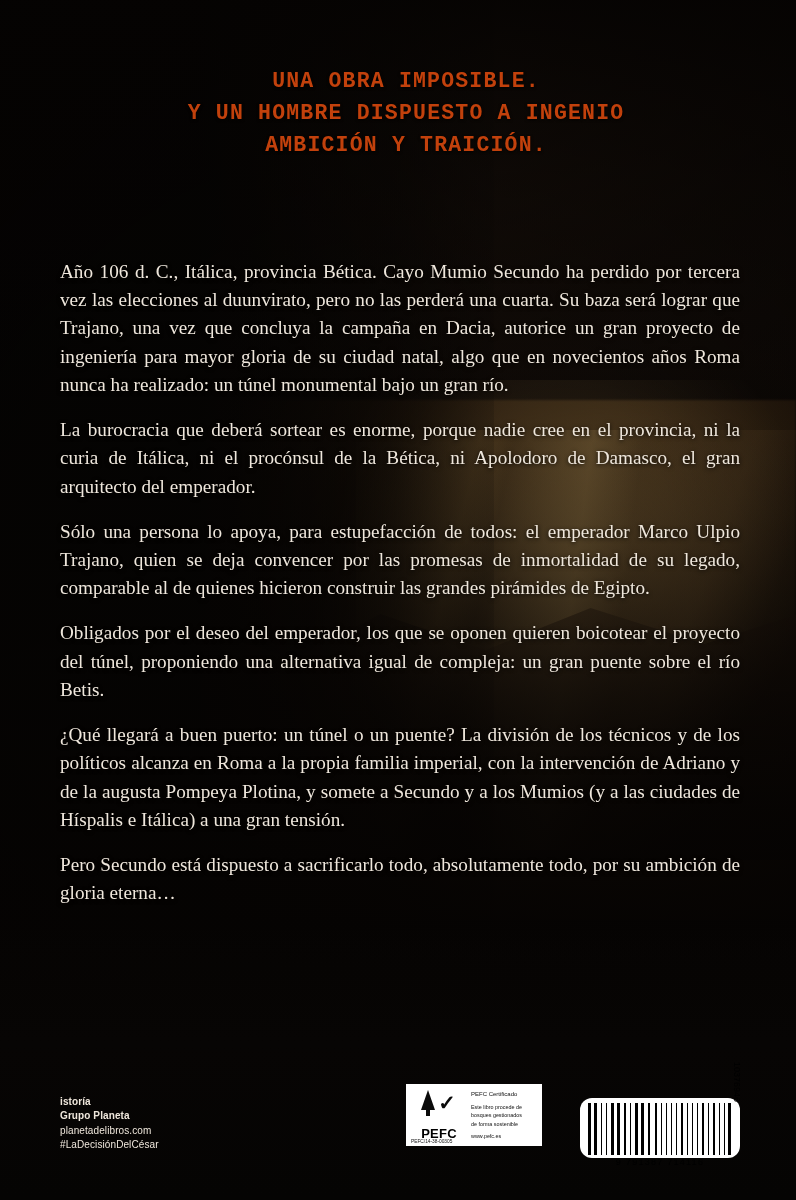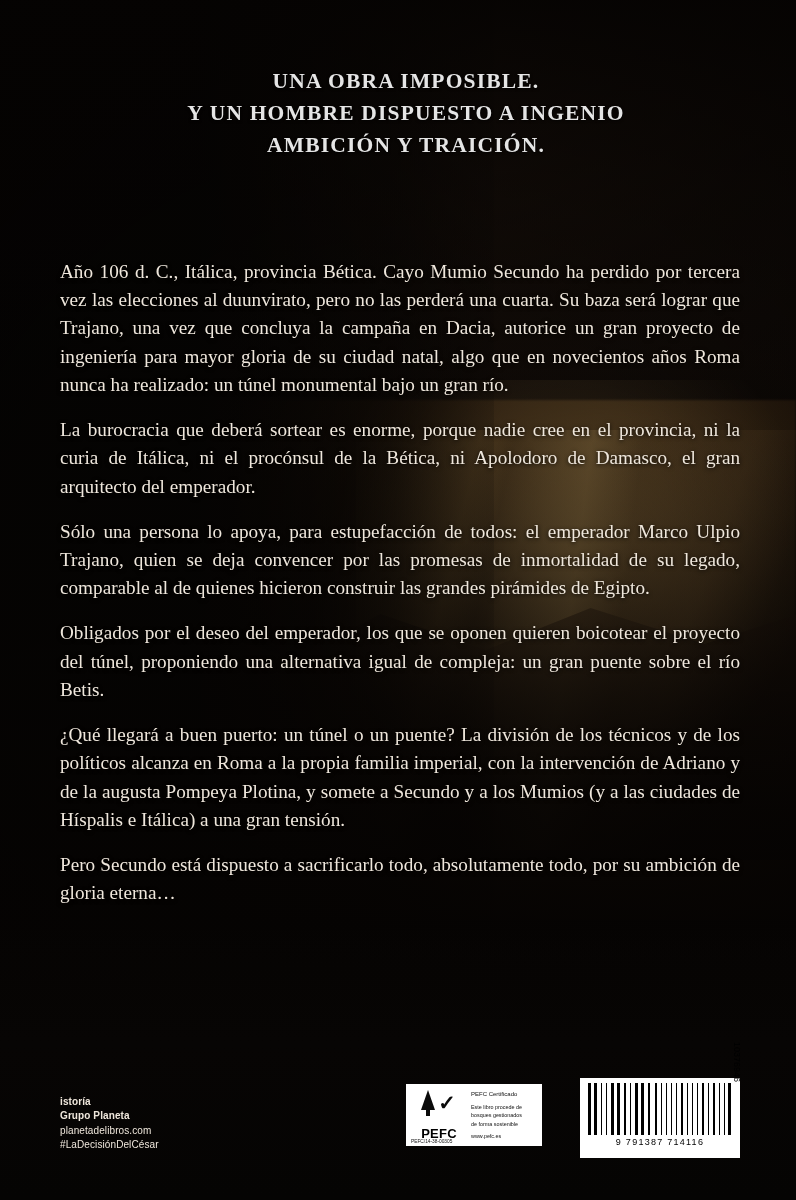--- a/index.html
+++ b/index.html
@@ -93,22 +93,22 @@
     position: absolute;
     inset: 0;
   }
 
   .tagline {
     position: absolute;
     top: 66px;
     left: 0;
     right: 0;
     text-align: center;
-    color: #e5e5e5;
-    font-family: Liberation Serif, serif;
+    color: #c2410c;
+    font-family: Liberation Mono, monospace;
     font-size: 21.5px;
     letter-spacing: 0.055em;
     line-height: 1.48;
     font-weight: 700;
     text-shadow: 0 1px 3px rgba(0,0,0,0.9);
     padding-left: 16px;
   }
   .tagline div { white-space: nowrap; }
 
   .blurb {
@@ -223,24 +223,25 @@
     font-size: 4.8px;
     color: #111;
   }
   .pefc-url { margin-top: 4px; }
 
   .barcode-box {
     position: absolute;
     left: 580px;
     bottom: 42px;
     width: 160px;
-    height: 80px;
+    height: 60px;
     background: #fff;
     padding: 5px 6px 3px 6px;
     box-sizing: border-box;
+    border-radius: 12px;
   }
   .barcode-bars {
     height: 52px;
     display: flex;
     align-items: flex-end;
     gap: 1px;
     margin-left: 2px;
   }
   .barcode-bars i {
     display: block;

